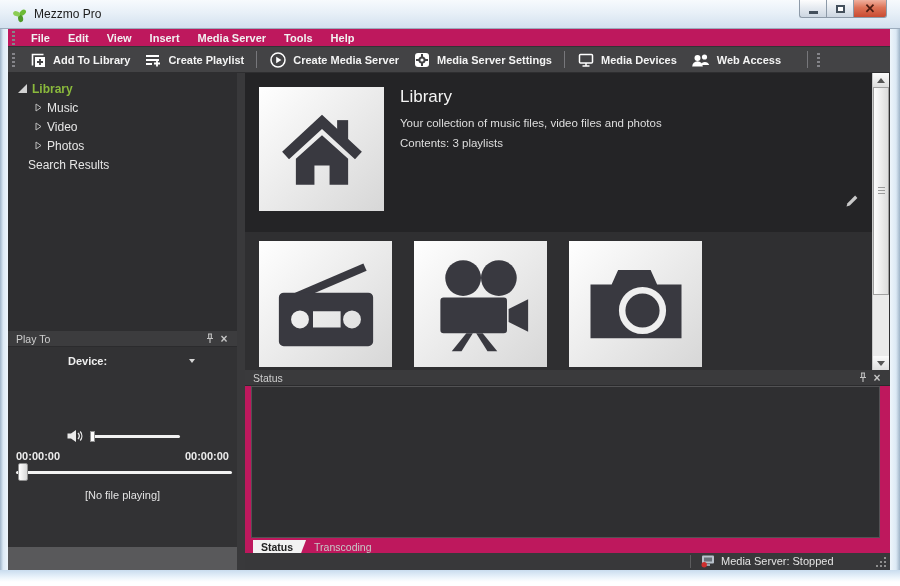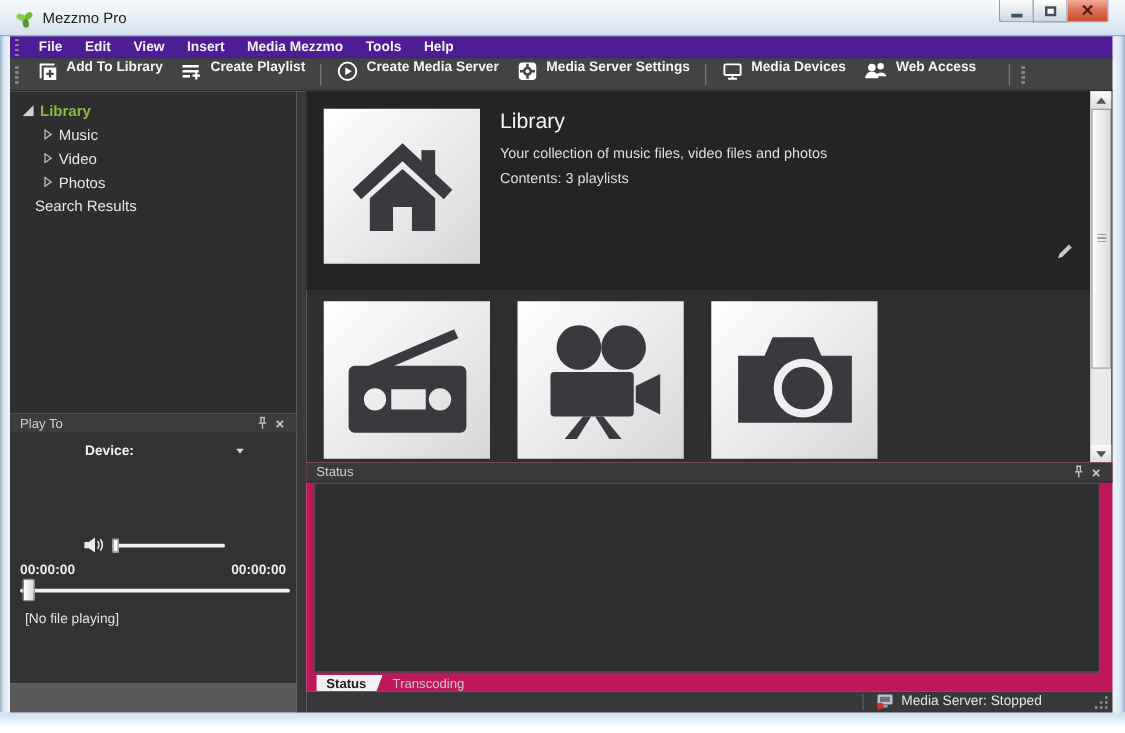--- a/index.html
+++ b/index.html
@@ -23,29 +23,29 @@
      background:linear-gradient(to bottom,#fdfdfd,#e6ebf1 45%,#ccd6e1);
      display:flex;align-items:center;justify-content:center;cursor:pointer;}
   .wbtn.min{width:27px;border-bottom-left-radius:3px;border-right:none;}
   .wbtn.max{width:27px;border-right:none;}
   .wbtn.close{width:34px;border-bottom-right-radius:3px;
      background:linear-gradient(to bottom,#f0b09e,#dd7357 45%,#c94b32);}
   .glyph-min{width:9px;height:3px;background:#44505c;margin-top:7px;}
   .glyph-max{width:9px;height:8px;border:2px solid #44505c;box-sizing:border-box;background:#fff;}
   .glyph-close{color:#4d1d12;font-size:13px;font-weight:bold;line-height:1;}
   
-  .menubar{left:8px;top:29px;width:882px;height:18px;background:#4c1d95;
+  .menubar{left:8px;top:29px;width:882px;height:18px;background:#be185d;
      display:flex;align-items:center;border-bottom:1px solid #333335;box-sizing:border-box;}
   .grip{width:3px;height:14px;margin:0 7px 0 4px;
      background:repeating-linear-gradient(to bottom,#85858a 0 2px,transparent 2px 4px);}
   .menu-item{color:#f1f1f1;font-size:11px;font-weight:bold;padding:0 9px;cursor:default;}
   
   .toolbar{left:8px;top:47px;width:882px;height:26px;background:#434345;
      display:flex;align-items:center;border-bottom:1px solid #2e2e30;box-sizing:border-box;}
-  .tbtn{display:flex;align-items:flex-start;gap:6px;padding:0 7px;height:24px;
+  .tbtn{display:flex;align-items:center;gap:6px;padding:0 7px;height:24px;
      background:none;border:none;color:#f4f4f4;font-size:11px;font-weight:bold;
      font-family:"Liberation Sans",sans-serif;cursor:pointer;white-space:nowrap;}
   .tsep{width:1px;height:17px;background:#77777b;margin:0 5px;}
   .caret{width:0;height:0;border-left:3.5px solid transparent;border-right:3.5px solid transparent;
      border-top:4px solid #cfcfcf;margin-left:3px;}
   
   .sidebar{left:8px;top:73px;width:229px;height:258px;background:#2e2e30;}
   .tree-row{position:absolute;display:flex;align-items:center;height:19px;cursor:pointer;}
   .tree-label{font-size:12px;color:#e6e6e6;}
   .tree-label.green{color:#8ab93c;font-weight:bold;}
@@ -133,21 +133,21 @@
         </div>
     </div>
   </div>
 
   <div class="abs menubar">
     <div class="grip"></div>
     <span class="menu-item">File</span>
     <span class="menu-item">Edit</span>
     <span class="menu-item">View</span>
     <span class="menu-item">Insert</span>
-    <span class="menu-item">Media Mezzmo</span>
+    <span class="menu-item">Media Server</span>
     <span class="menu-item">Tools</span>
     <span class="menu-item">Help</span>
   </div>
 
   <div class="abs toolbar">
     <div class="grip"></div>
 
     <button class="tbtn">
       <svg width="18" height="18" viewBox="0 0 18 18">
         <path d="M3.5 14.5 V3.5 H14.5" fill="none" stroke="#fff" stroke-width="1.6"></path>
@@ -279,21 +279,21 @@
     </svg>
     <div class="slider-track" style="left:82px;top:104px;width:90px;"></div>
     <div class="vol-handle" style="left:82px;top:100px;"></div>
 
     <span class="abs time" style="left:8px;top:119px;">00:00:00</span>
     <span class="abs time" style="right:8px;top:119px;">00:00:00</span>
 
     <div class="slider-track" style="left:8px;top:140px;width:216px;"></div>
     <div class="seek-handle" style="left:10px;top:132px;"></div>
 
-    <div class="abs nofile" style="left:0;top:158px;width:100%;margin-left:12px;">[No file playing]</div>
+    <div class="abs nofile" style="left:0;top:158px;width:100%;text-align:center;">[No file playing]</div>
   </div>
 
   <div class="abs bottomleft-strip"></div>
 
   <div class="abs main-top">
     <div class="hdr-band">
       <div class="tile home-tile">
         <svg width="88" height="88" viewBox="0 0 64 64">
           <g fill="#393940">
             <rect x="43" y="11" width="8" height="15"></rect>

